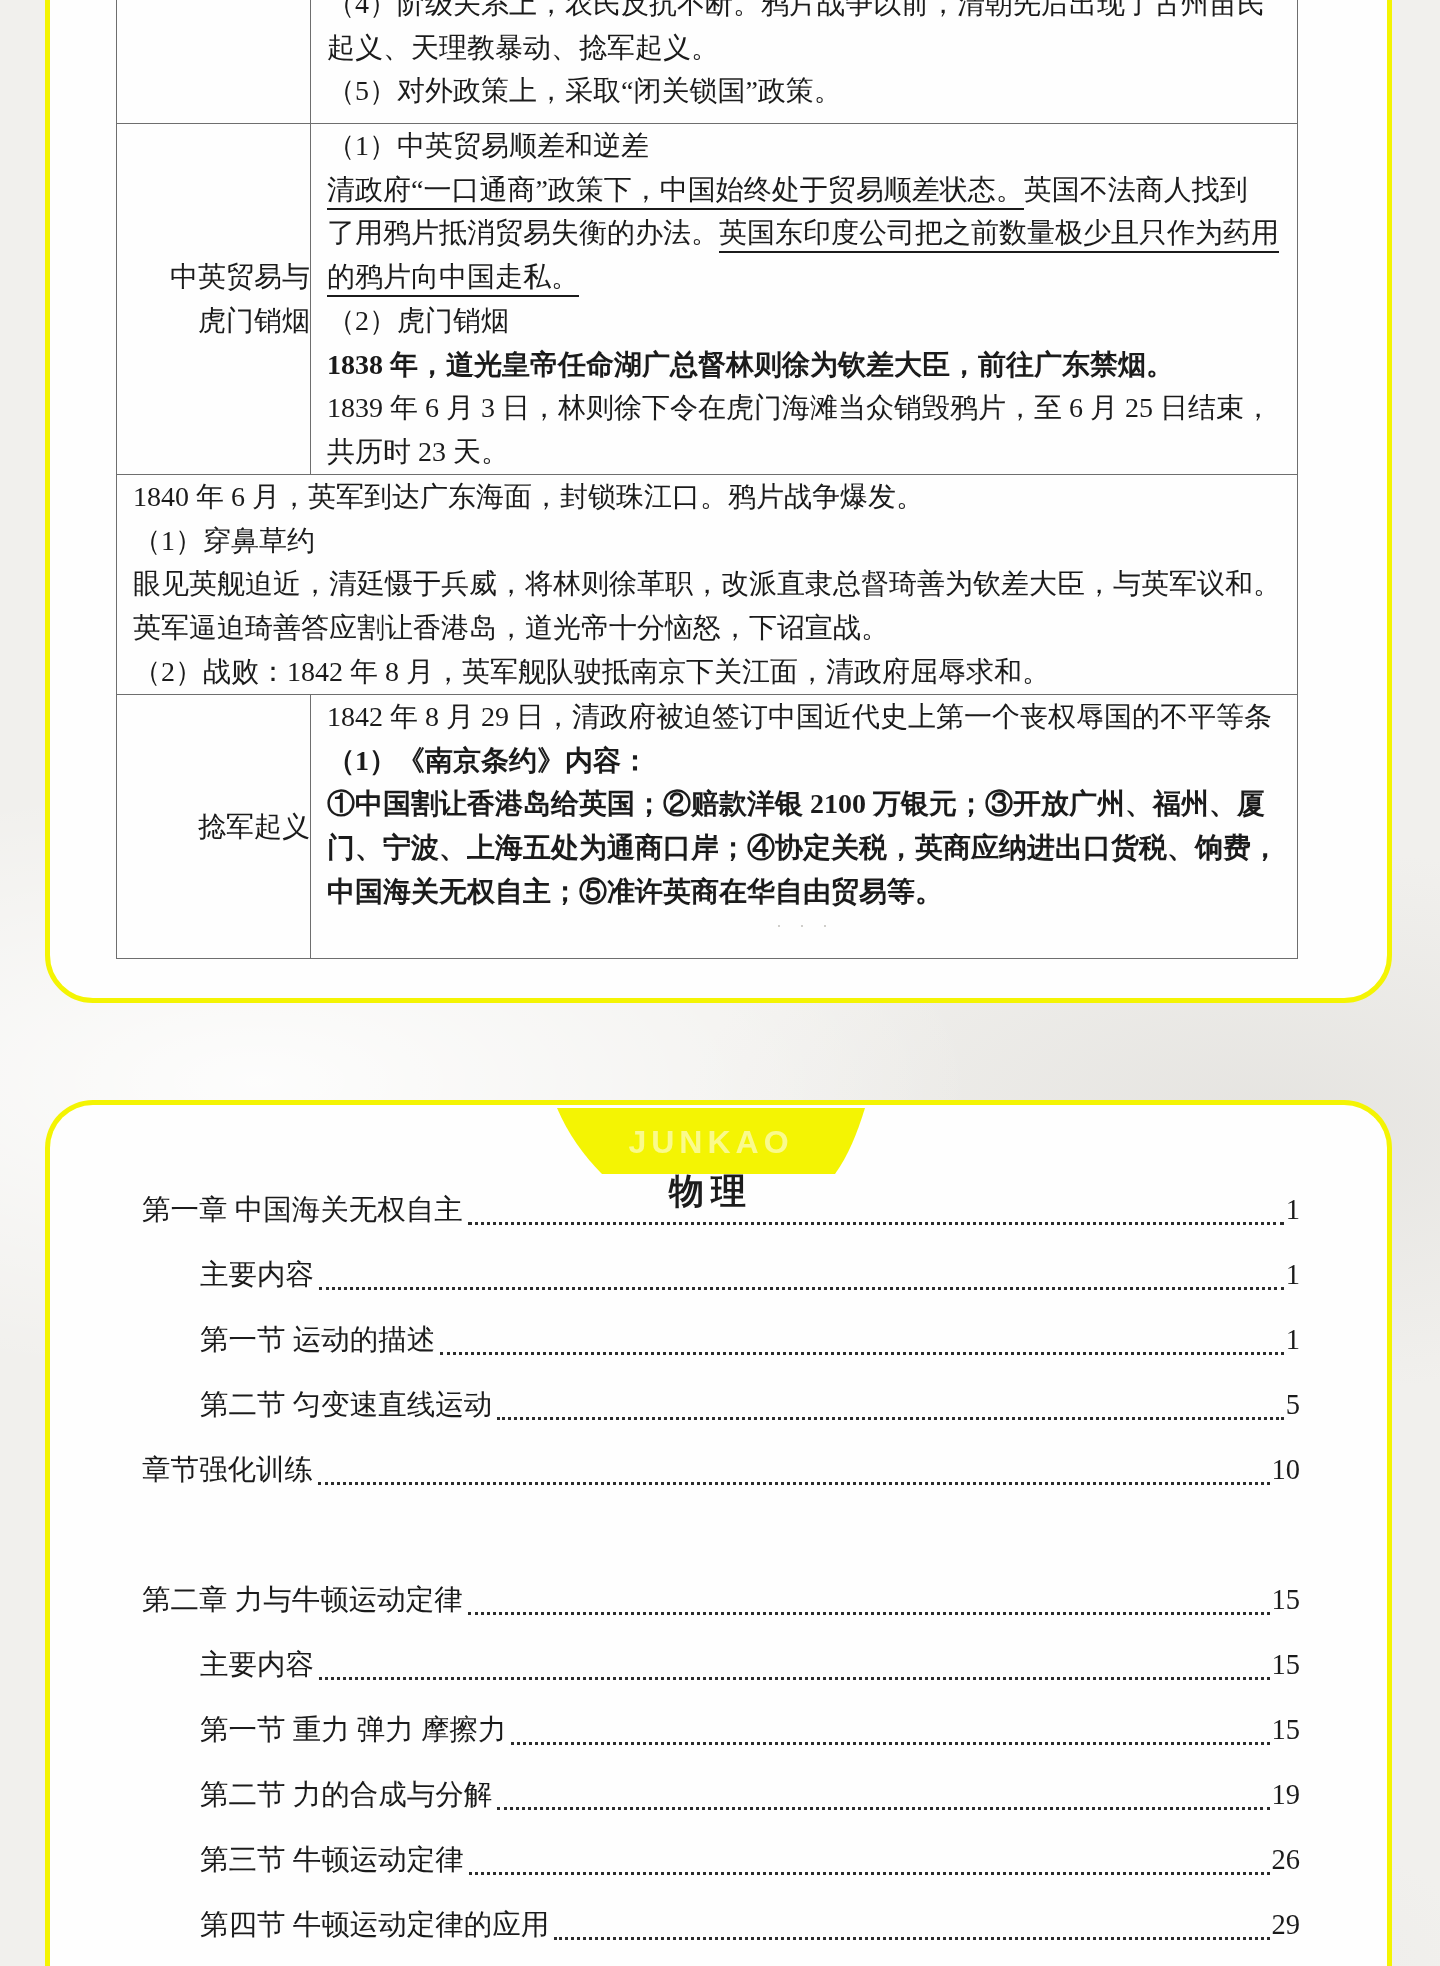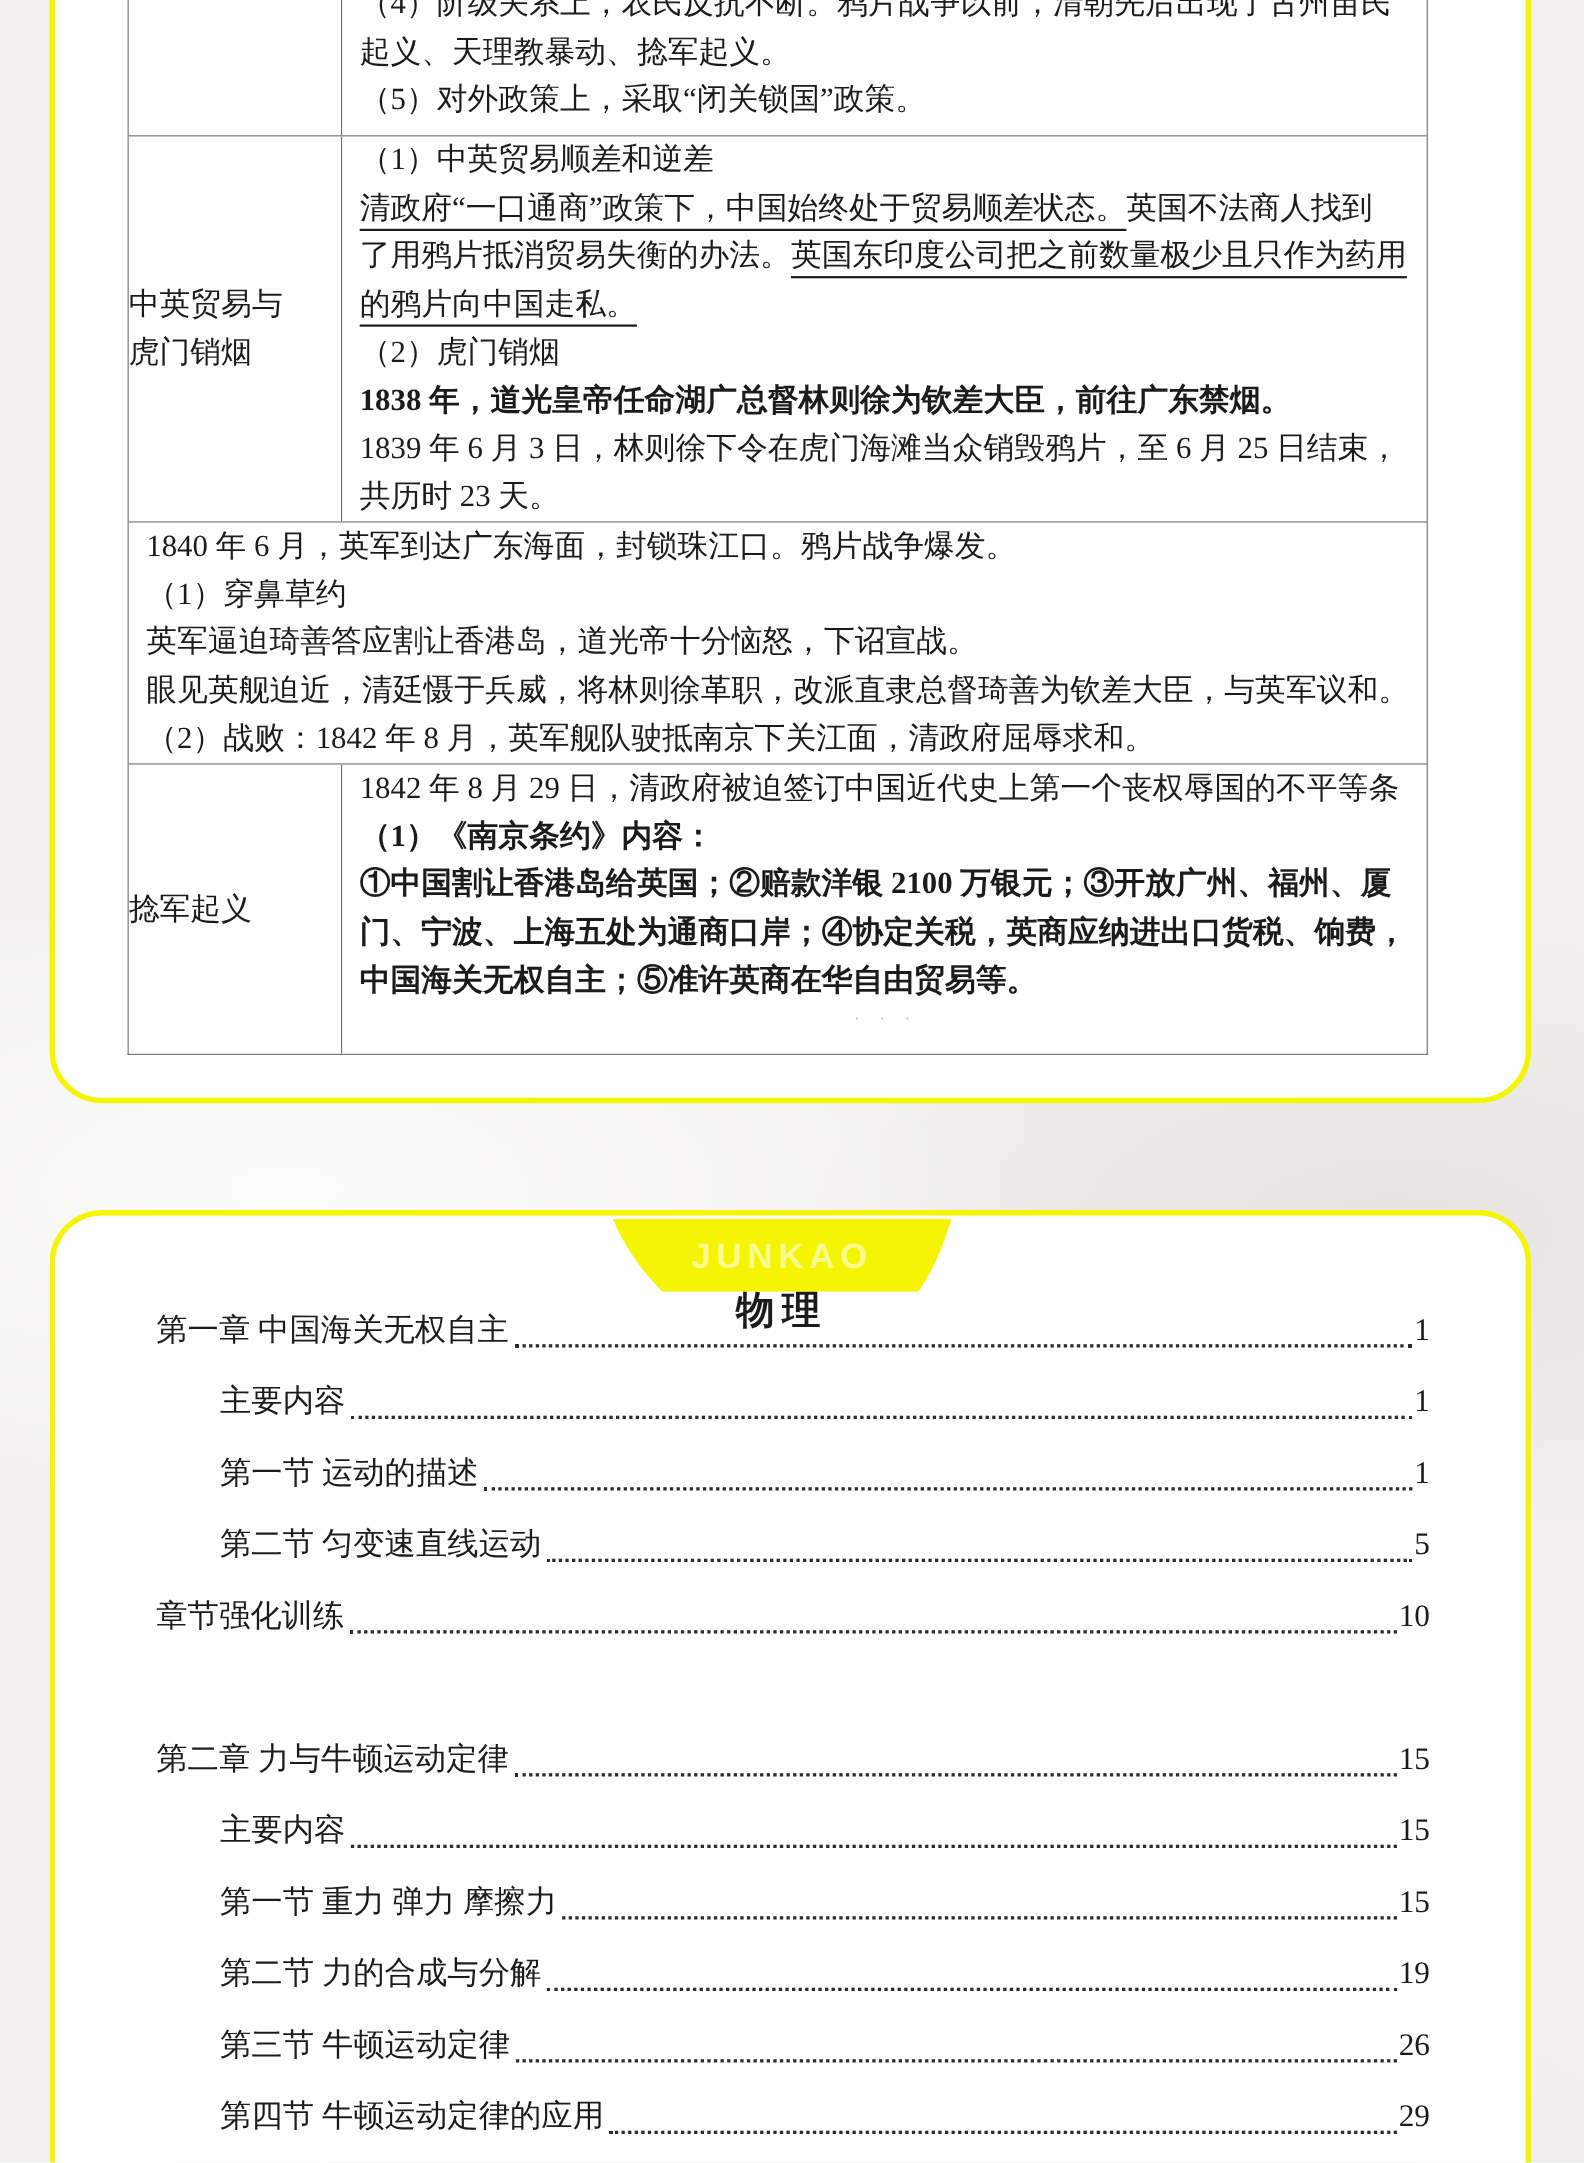--- a/index.html
+++ b/index.html
@@ -31,21 +31,21 @@
     font-size:28px;line-height:43.7px;
   }
   .t-row{display:flex;box-sizing:border-box;border-bottom:1px solid #6e6e6e;overflow:hidden;}
   .t-row:last-child{border-bottom:none;}
   .t-row:nth-child(1){height:133px;}
   .t-row:nth-child(2){height:351px;}
   .t-row:nth-child(3){height:220px;}
   .t-row:nth-child(4){height:263px;}
   .t-head{
     width:194px;flex:0 0 194px;box-sizing:border-box;border-right:1px solid #6e6e6e;
-    display:flex;flex-direction:column;justify-content:center;align-items:flex-start;
+    display:flex;flex-direction:column;justify-content:center;align-items:flex-end;
     line-height:44px;text-align:center;
   }
   .t-content{flex:1;padding:0 14px 0 16px;box-sizing:border-box;}
   .t-row:nth-child(1) .t-content{margin-top:-9px;}
   .t-line{white-space:nowrap;}
   .t-line .b{font-weight:700;margin-top:12px;}
   .t-line .u{border-bottom:2px solid #1b1b1b;padding-bottom:3px;}
   
   #separator-dots{
     position:absolute;left:700px;top:980px;width:110px;text-align:center;
@@ -107,22 +107,22 @@
           <div class="t-line"><span class="">（2）虎门销烟</span></div>
           <div class="t-line"><span class="b ">1838 年，道光皇帝任命湖广总督林则徐为钦差大臣，前往广东禁烟。</span></div>
           <div class="t-line"><span class="">1839 年 6 月 3 日，林则徐下令在虎门海滩当众销毁鸦片，至 6 月 25 日结束，</span></div>
           <div class="t-line"><span class="">共历时 23 天。</span></div>
         </div>
       </div>
       <div class="t-row">
         <div class="t-content merged">
           <div class="t-line"><span class="">1840 年 6 月，英军到达广东海面，封锁珠江口。鸦片战争爆发。</span></div>
           <div class="t-line"><span class="">（1）穿鼻草约</span></div>
+          <div class="t-line"><span class="">眼见英舰迫近，清廷慑于兵威，将林则徐革职，改派直隶总督琦善为钦差大臣，与英军议和。</span></div>
           <div class="t-line"><span class="">英军逼迫琦善答应割让香港岛，道光帝十分恼怒，下诏宣战。</span></div>
-          <div class="t-line"><span class="">眼见英舰迫近，清廷慑于兵威，将林则徐革职，改派直隶总督琦善为钦差大臣，与英军议和。</span></div>
           <div class="t-line"><span class="">（2）战败：1842 年 8 月，英军舰队驶抵南京下关江面，清政府屈辱求和。</span></div>
         </div>
       </div>
       <div class="t-row">
         <div class="t-head">
           <div>捻军起义</div>
         </div>
         <div class="t-content">
           <div class="t-line"><span class="">1842 年 8 月 29 日，清政府被迫签订中国近代史上第一个丧权辱国的不平等条</span></div>
           <div class="t-line"><span class="b ">（1）《南京条约》内容：</span></div>

